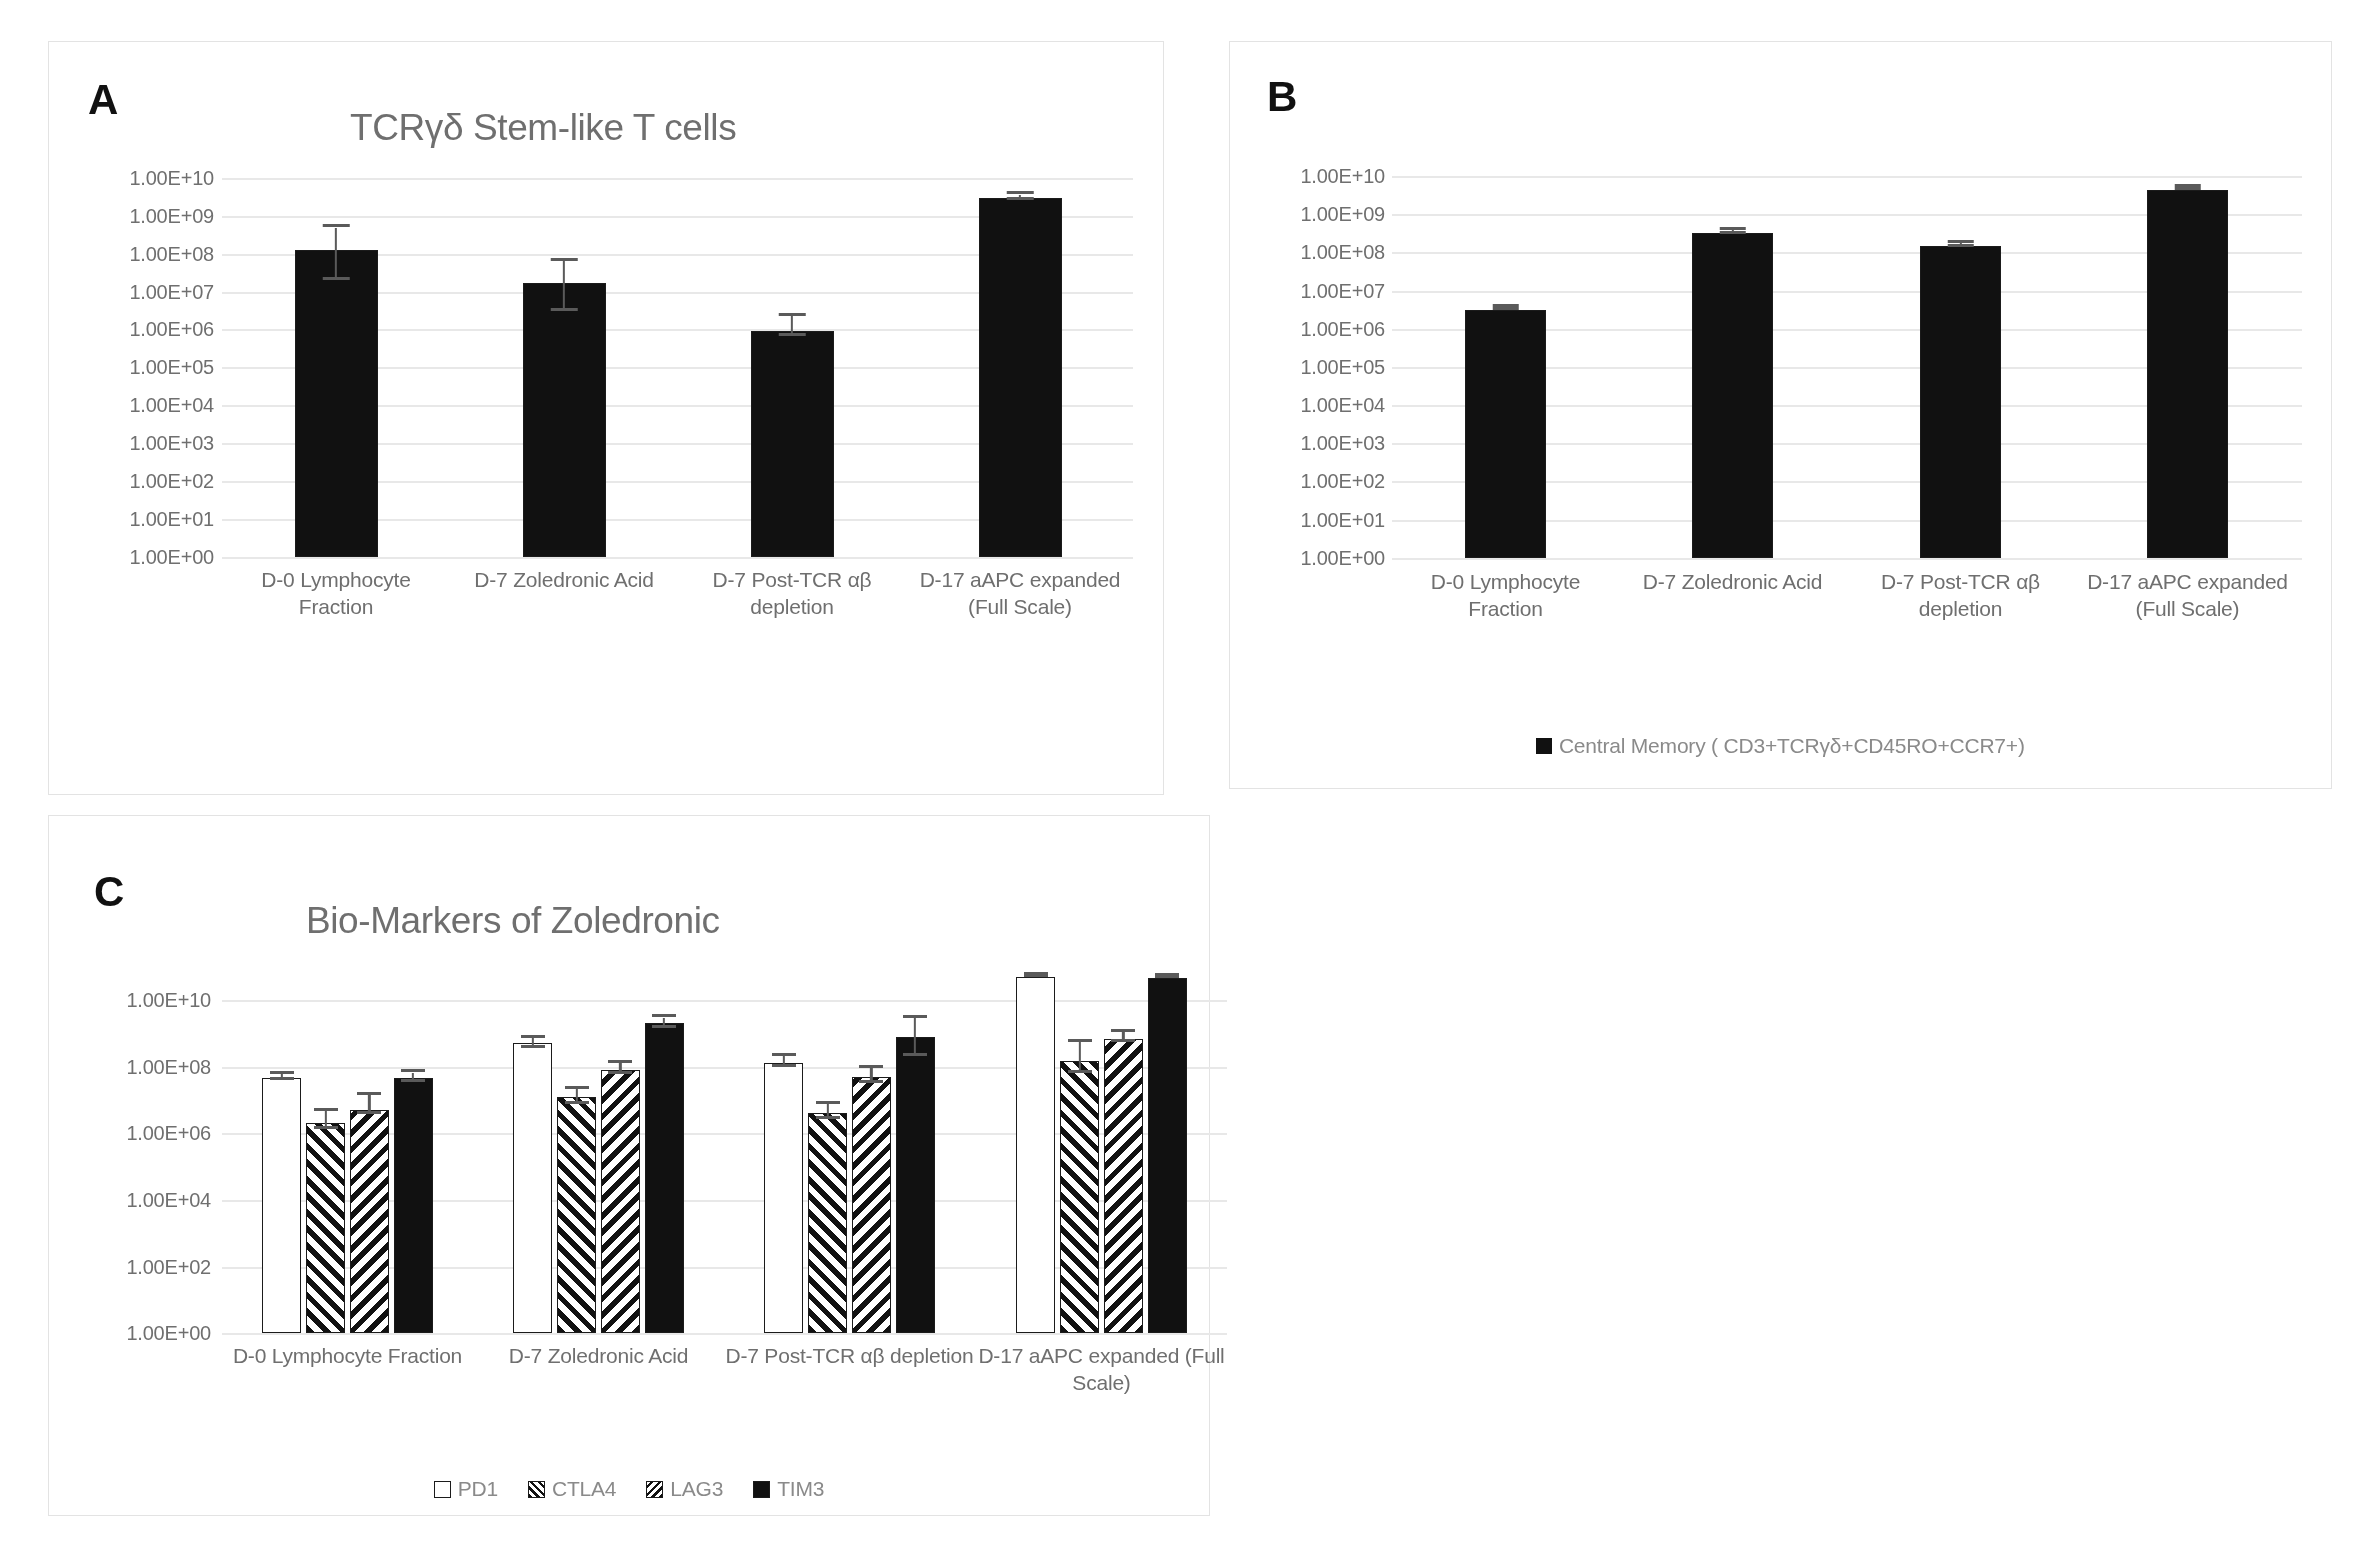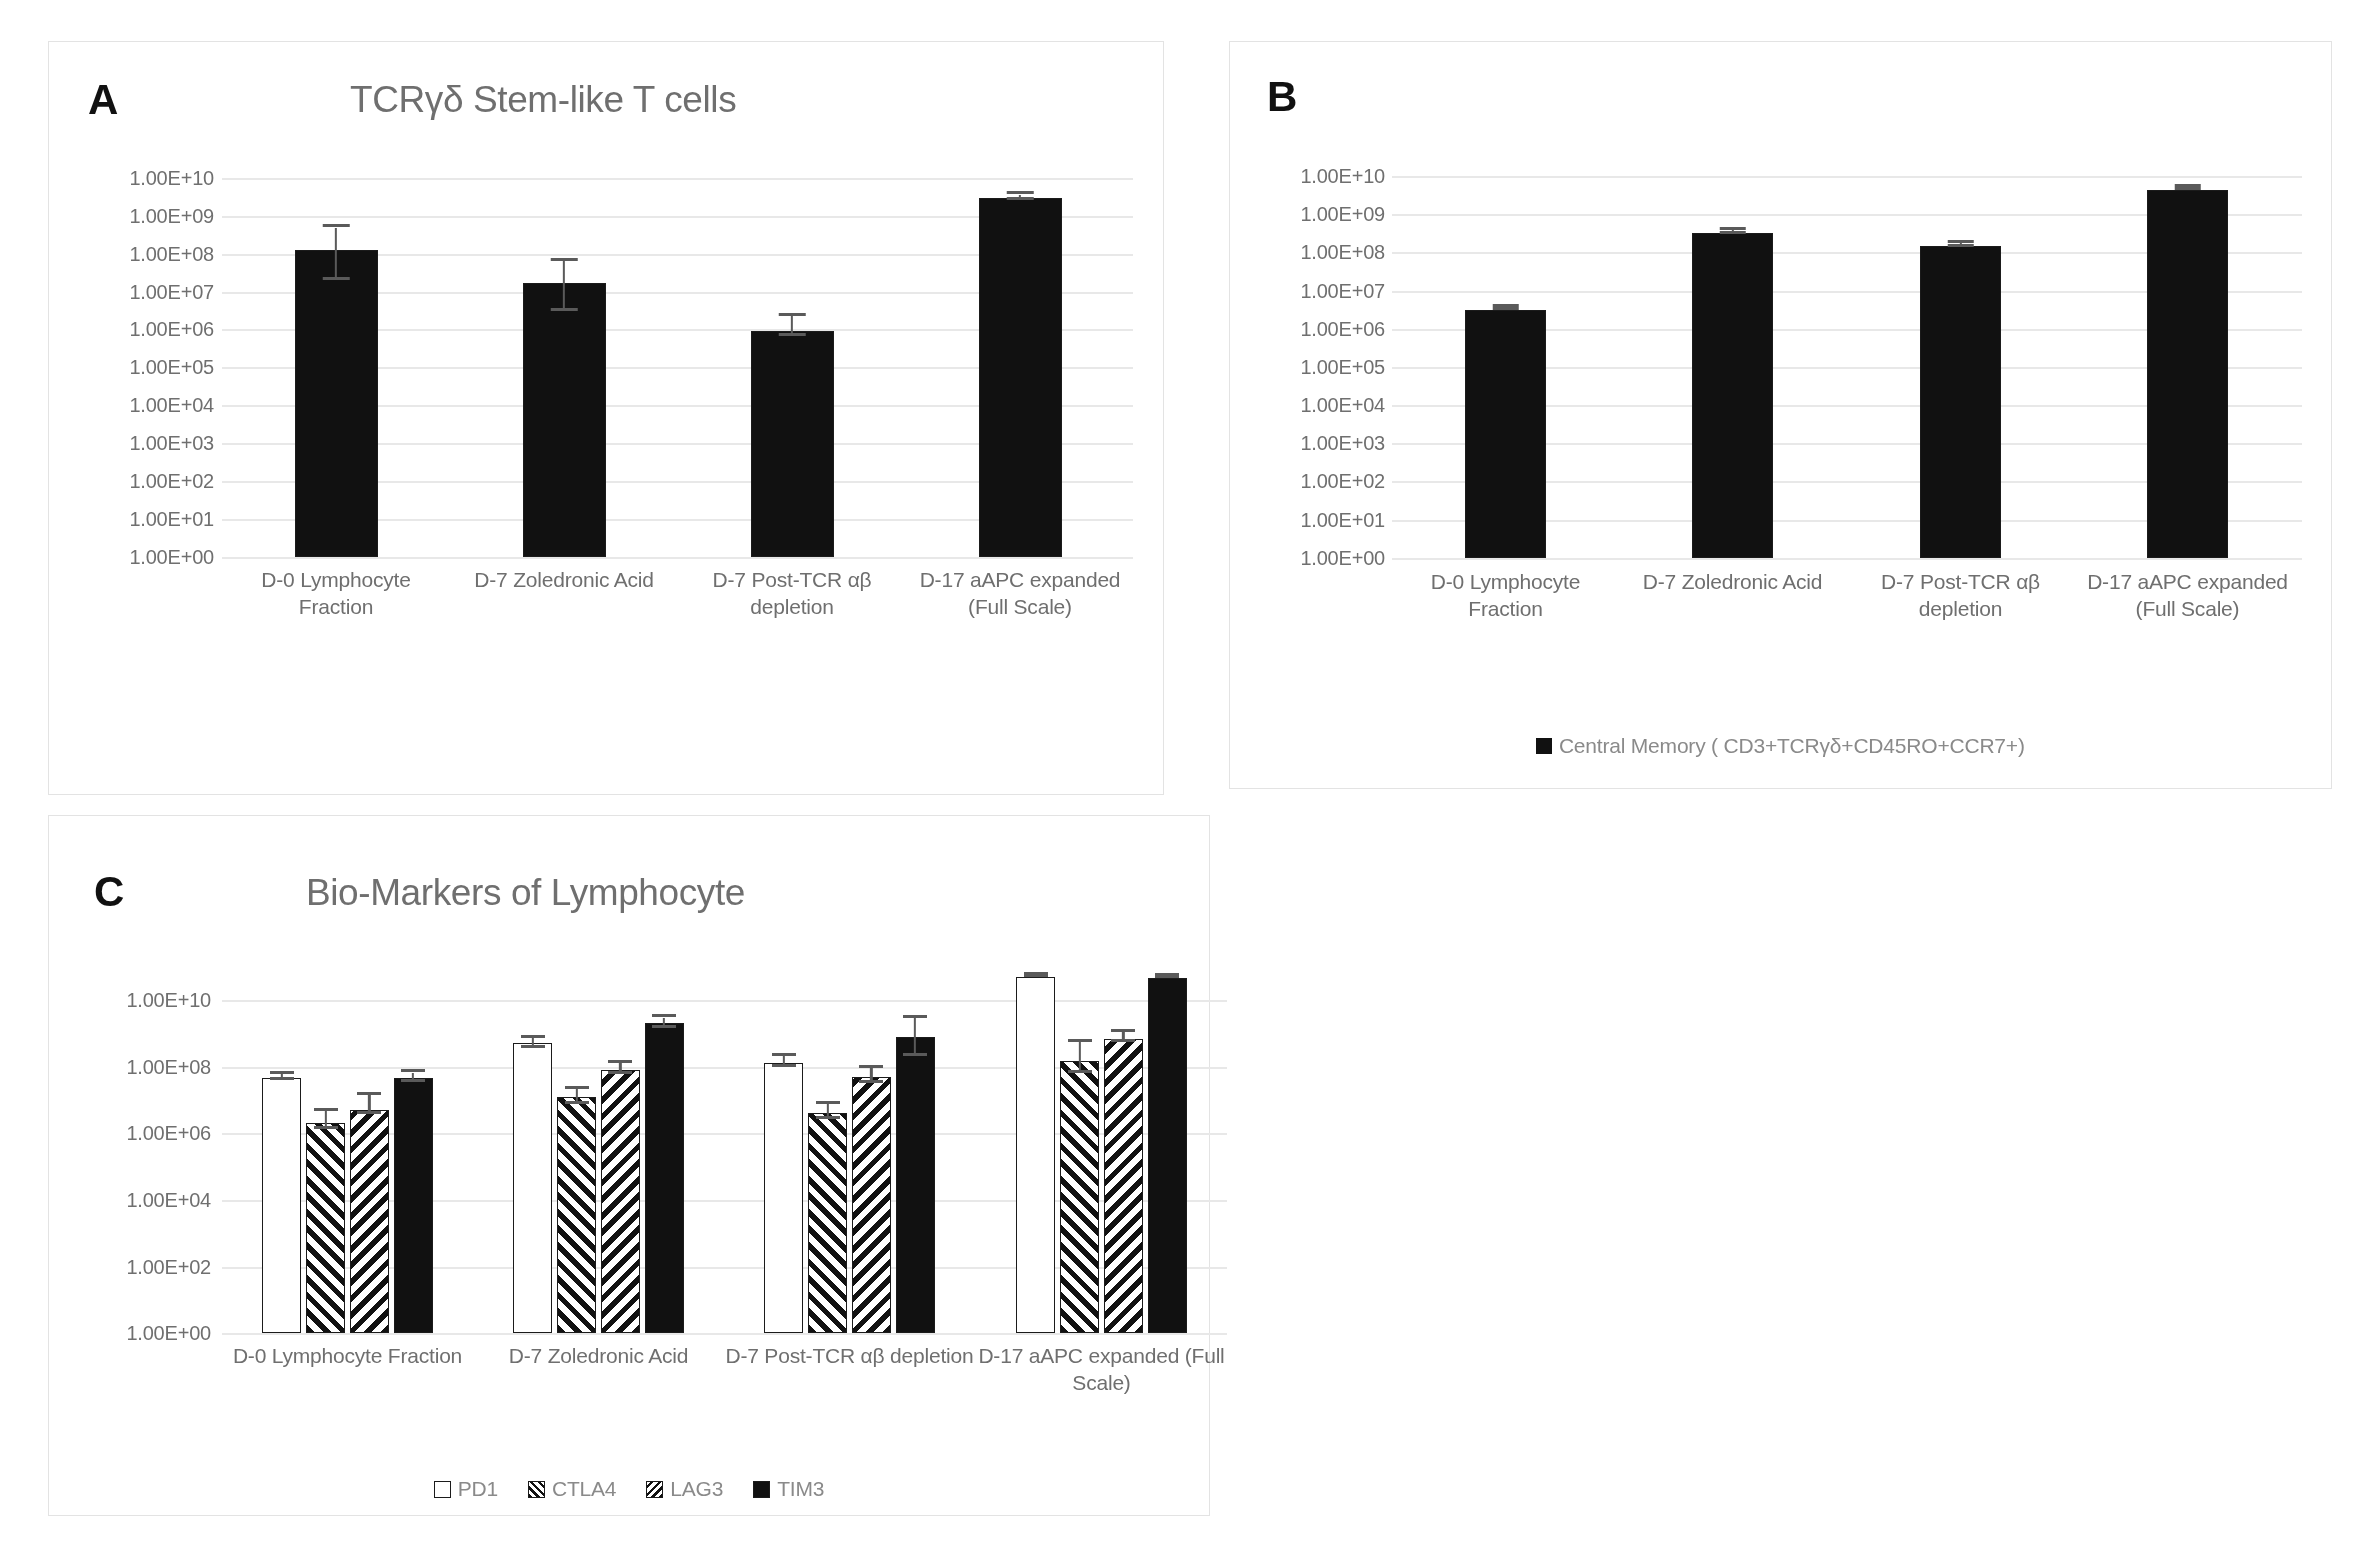--- a/index.html
+++ b/index.html
@@ -31,20 +31,21 @@
     line-height: 1;
   }
 
   .panel-title {
     position: absolute;
     color: #6f6f6f;
     font-size: 37px;
     font-weight: 400;
     white-space: nowrap;
     letter-spacing: -0.4px;
+    margin-top: 28px;
   }
 
   
   .plot { position: absolute; }
 
   .ylabels {
     position: absolute;
     left: 0; top: 0;
     width: 100%; height: 100%;
   }
@@ -322,21 +323,21 @@
     <div class="legend" style="left:0; top:692px;">
         <div class="legend-item">
           <span class="swatch solid sq-small"></span>
           <span>Central Memory ( CD3+TCRγδ+CD45RO+CCR7+)</span>
         </div>
       </div>
   </div>
 
   <div class="panel" id="panel-c">
     <div class="panel-letter" style="left:45px; top:55px;">C</div>
-    <div class="panel-title" style="left:257px; top:56px;">Bio-Markers of Lymphocyte</div>
+    <div class="panel-title" style="left:257px; top:56px;">Bio-Markers of Zoledronic</div>
 
     <div class="plot" id="plot-c" style="left:173px; top:151px; width:1005px; height:366px;">
       <div class="grid">
           <div class="gridline" style="top: 366px;"></div>
           <div class="gridline" style="top: 300px;"></div>
           <div class="gridline" style="top: 233px;"></div>
           <div class="gridline" style="top: 166px;"></div>
           <div class="gridline" style="top: 100px;"></div>
           <div class="gridline" style="top: 33px;"></div>
         </div>

